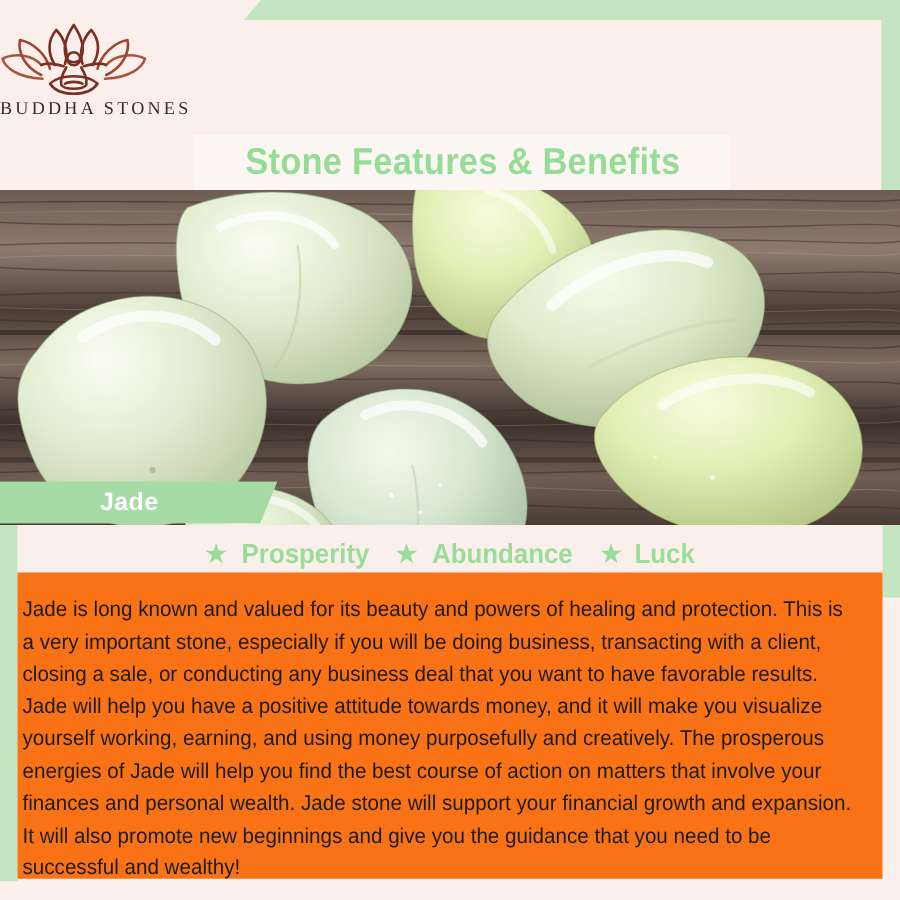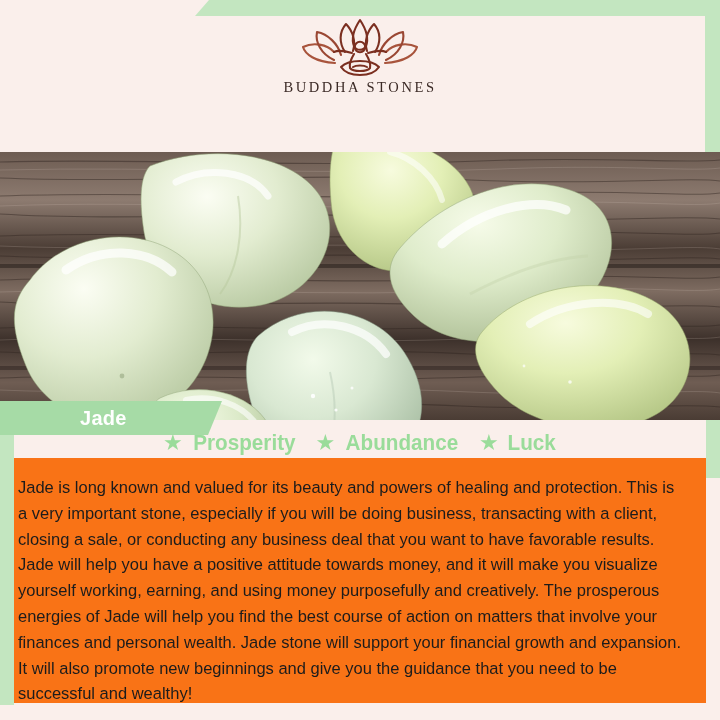--- a/index.html
+++ b/index.html
@@ -59,21 +59,21 @@
 
   
   .logo-block {
     position: absolute;
     top: 16px;
     left: 0;
     width: 720px;
     height: 90px;
     display: flex;
     flex-direction: column;
-    align-items: center;
+    align-items: flex-start;
     justify-content: flex-start;
   }
   .logo-mark {
     width: 118px;
     height: 62px;
     display: block;
   }
   .logo-wordmark {
     margin-top: 1px;
     font-family: "Liberation Serif", serif;
@@ -112,21 +112,21 @@
     width: 720px;
     height: 268px;
     overflow: hidden;
     background: #4a3b33;
   }
   .photo svg { display: block; }
 
   
   .jade-band {
     position: absolute;
-    top: 401px;
+    top: 385px;
     left: 0;
     width: 222px;
     height: 34px;
     background: #a6dba6;
     clip-path: polygon(0 0, 100% 0, calc(100% - 14px) 100%, 0 100%);
     display: flex;
     align-items: center;
   }
   .jade-label {
     margin-left: 80px;
@@ -224,20 +224,23 @@
         <path d="M53 38 C50 43 48 48 49 52 C52 56 66 56 69 52 C70 48 68 43 65 38" stroke="#7b2f20"></path>
 
         <path d="M40 51 C44 47 52 45 59 45 C66 45 74 47 78 51 C74 57 66 59 59 59 C52 59 44 57 40 51 Z" stroke="#7b2f20"></path>
 
         <path d="M52 51 C55 49 63 49 66 51" stroke="#7b2f20"></path>
       </g>
     </svg>
     <div class="logo-wordmark">BUDDHA STONES</div>
   </div>
 
+  <div class="title-band">
+    <div class="title-text">Stone Features &amp; Benefits</div>
+  </div>
 
   <div class="photo">
     <svg width="720" height="268" viewBox="0 0 720 268" aria-hidden="true">
       <defs>
         <linearGradient id="woodg" x1="0" y1="0" x2="0" y2="1">
           <stop offset="0%" stop-color="#6d5c52"></stop>
           <stop offset="18%" stop-color="#8d7b70"></stop>
           <stop offset="36%" stop-color="#4b3d35"></stop>
           <stop offset="52%" stop-color="#7e6c61"></stop>
           <stop offset="70%" stop-color="#3d312b"></stop>

